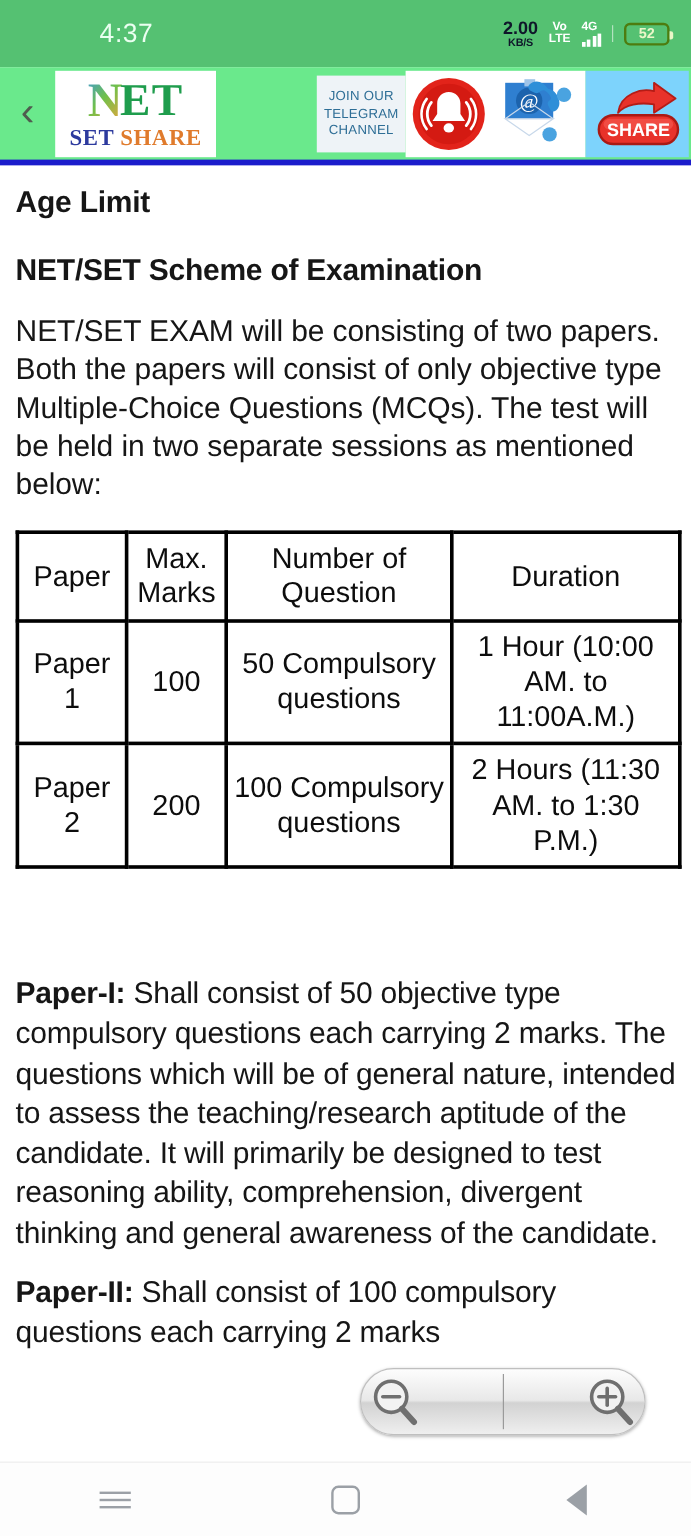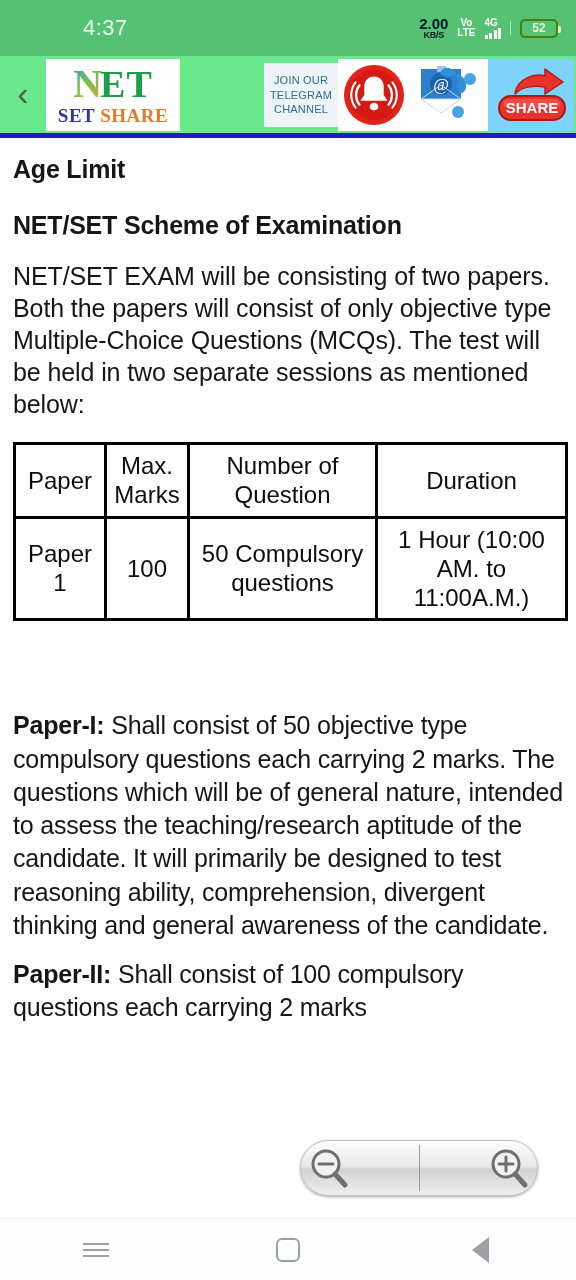--- a/index.html
+++ b/index.html
@@ -285,20 +285,26 @@
           <td>Max. Marks</td>
           <td>Number of Question</td>
           <td>Duration</td>
         </tr>
         <tr>
           <td>Paper 1</td>
           <td>100</td>
           <td>50 Compulsory questions</td>
           <td>1 Hour (10:00 AM. to 11:00A.M.)</td>
         </tr>
+        <tr>
+          <td>Paper 2</td>
+          <td>200</td>
+          <td>100 Compulsory questions</td>
+          <td>2 Hours (11:30 AM. to 1:30 P.M.)</td>
+        </tr>
       </tbody>
     </table>
 
     <div class="after-table"></div>
 
     <p class="para">
       <b>Paper-I:</b><span> Shall consist of 50 objective type compulsory questions each carrying 2 marks. The questions which will be of general nature, intended to assess the teaching/research aptitude of the candidate. It will primarily be designed to test reasoning ability, comprehension, divergent thinking and general awareness of the candidate.</span>
     </p>
 
     <p class="para">

